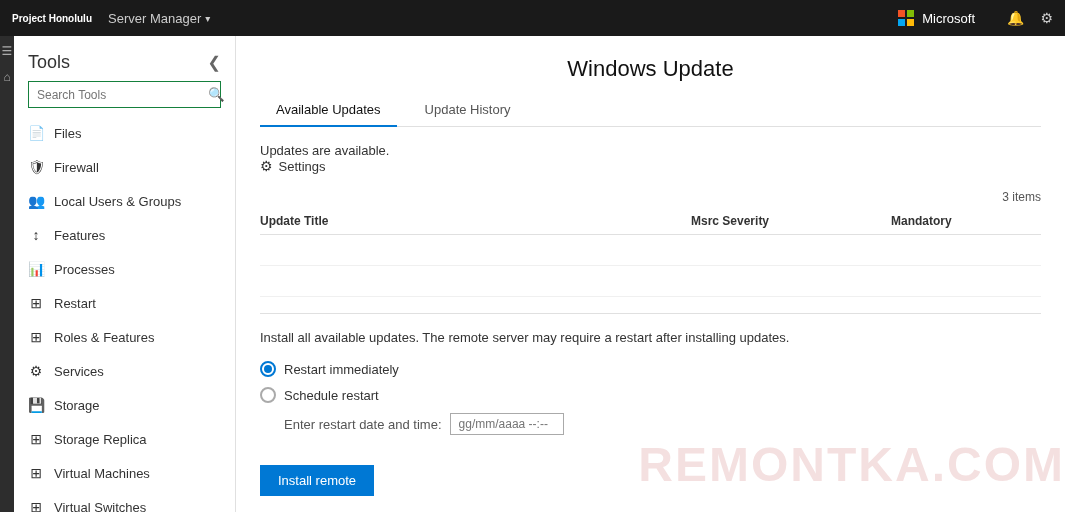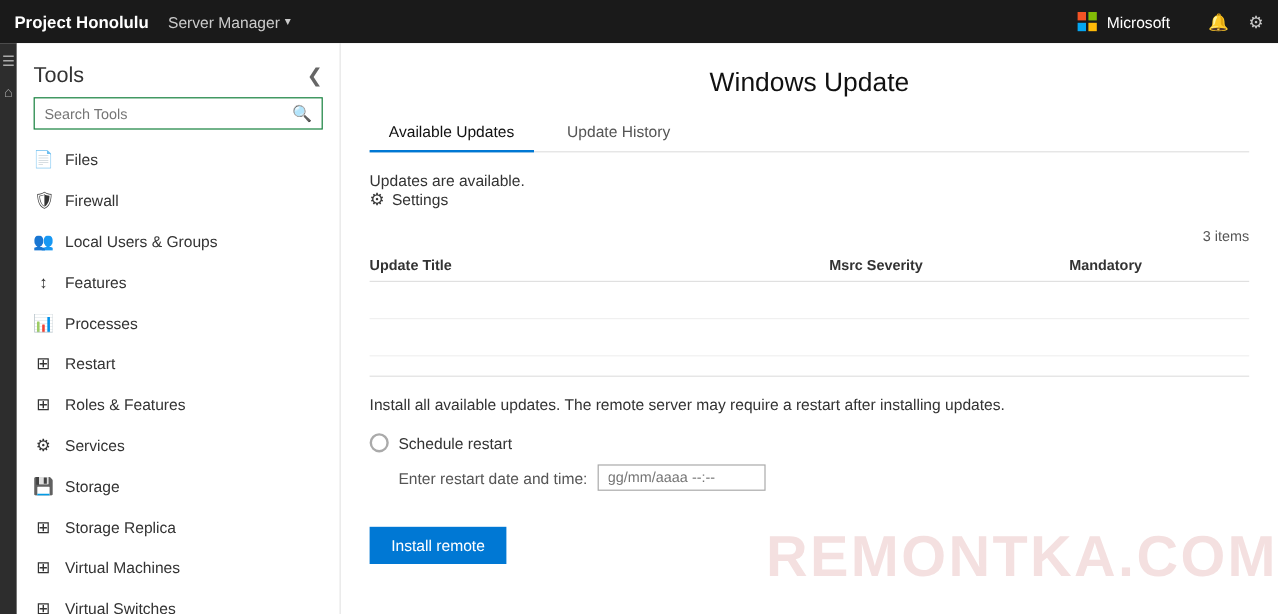--- a/index.html
+++ b/index.html
@@ -10,21 +10,21 @@
       background: #1a1a1a;
       color: #fff;
       height: 36px;
       display: flex;
       align-items: center;
       padding: 0 12px;
       gap: 16px;
     }
     .topbar-brand {
       font-weight: 600;
-      font-size: 14px;
+      font-size: 10px;
       color: #fff;
     }
     .topbar-app {
       display: flex;
       align-items: center;
       gap: 4px;
       font-size: 13px;
       color: #ccc;
       cursor: pointer;
     }
@@ -59,21 +59,21 @@
       display: flex;
       flex-direction: column;
       align-items: center;
       padding-top: 8px;
       gap: 12px;
     }
     .rail-icon { color: #aaa; font-size: 12px; cursor: pointer; }
 
     
     .sidebar {
-      width: 270px;
+      width: 222px;
       background: #fff;
       border-right: 1px solid #e0e0e0;
       display: flex;
       flex-direction: column;
       overflow: hidden;
     }
     .sidebar-header {
       display: flex;
       align-items: center;
       justify-content: space-between;
@@ -246,21 +246,21 @@
       align-items: center;
       gap: 8px;
       margin-left: 24px;
       font-size: 13px;
       color: #555;
     }
     .date-input {
       border: 1px solid #aaa;
       padding: 3px 8px;
       font-size: 12px;
-      width: 140px;
+      width: 114px;
       color: #888;
     }
 
     .install-btn {
       background: #0078d4;
       color: #fff;
       border: none;
       padding: 8px 18px;
       font-size: 13px;
       cursor: pointer;
@@ -412,20 +412,24 @@
         <span>&nbsp;</span>
         <span>&nbsp;</span>
       </div>
 
       <hr class="divider">
 
       <p class="install-notice">Install all available updates. The remote server may require a restart after installing updates.</p>
 
       <div class="radio-group">
         <label class="radio-option">
+          <div class="radio-circle checked"></div>
+          <span>Restart immediately</span>
+        </label>
+        <label class="radio-option">
           <div class="radio-circle unchecked"></div>
           <span>Schedule restart</span>
         </label>
         <div class="schedule-row">
           <span>Enter restart date and time:</span>
           <input class="date-input" type="text" placeholder="gg/mm/aaaa --:--" style="">
         </div>
       </div>
 
       <button class="install-btn">Install remote</button>

